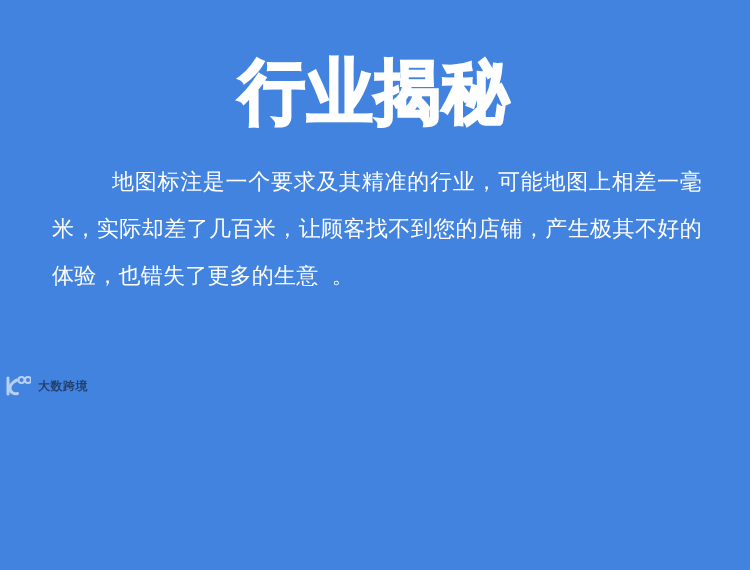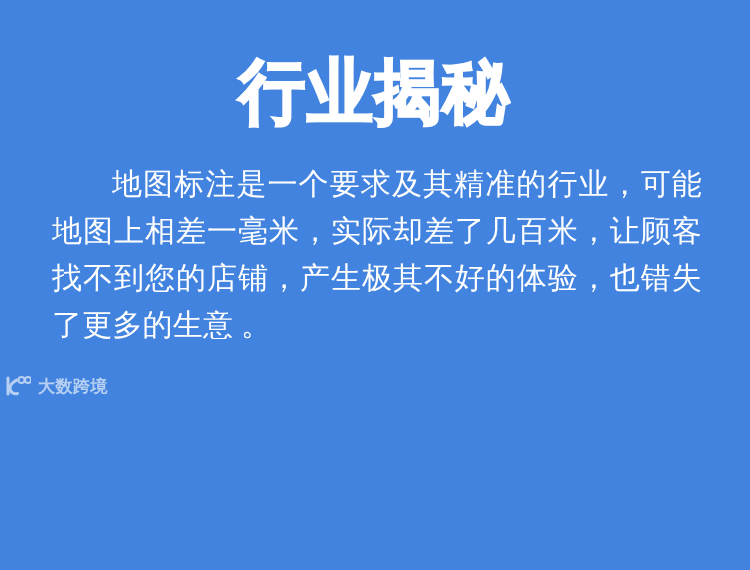--- a/index.html
+++ b/index.html
@@ -48,22 +48,22 @@
 
   
   #body-copy {
     position: absolute;
     left: 52px;
     top: 160px;
     width: 650px;
   }
   .para {
     color: #ffffff;
-    font-family: Liberation Serif, serif;
-    font-size: 30px;
+    font-family: Liberation Mono, monospace;
+    font-size: 22px;
     line-height: 47px;
     font-weight: 400;
     letter-spacing: 0.2px;
     text-align: justify;
     text-align-last: left;
     text-indent: 60px;
     margin: 0;
     word-break: break-all;
   }
   #para-2 {
@@ -79,23 +79,23 @@
     align-items: center;
     gap: 7px;
     opacity: 0.62;
   }
   #watermark-logo {
     width: 26px;
     height: 22px;
     display: block;
   }
   #watermark-text {
-    color: #ffffff;
+    color: #0f172a;
     font-family: "DejaVu Sans", "Liberation Sans", sans-serif;
-    font-size: 17px;
+    font-size: 12px;
     line-height: 20px;
     font-weight: 700;
     letter-spacing: 0.5px;
     white-space: nowrap;
   }
 </style>
 </head>
 <body>
 
 <div id="poster">

